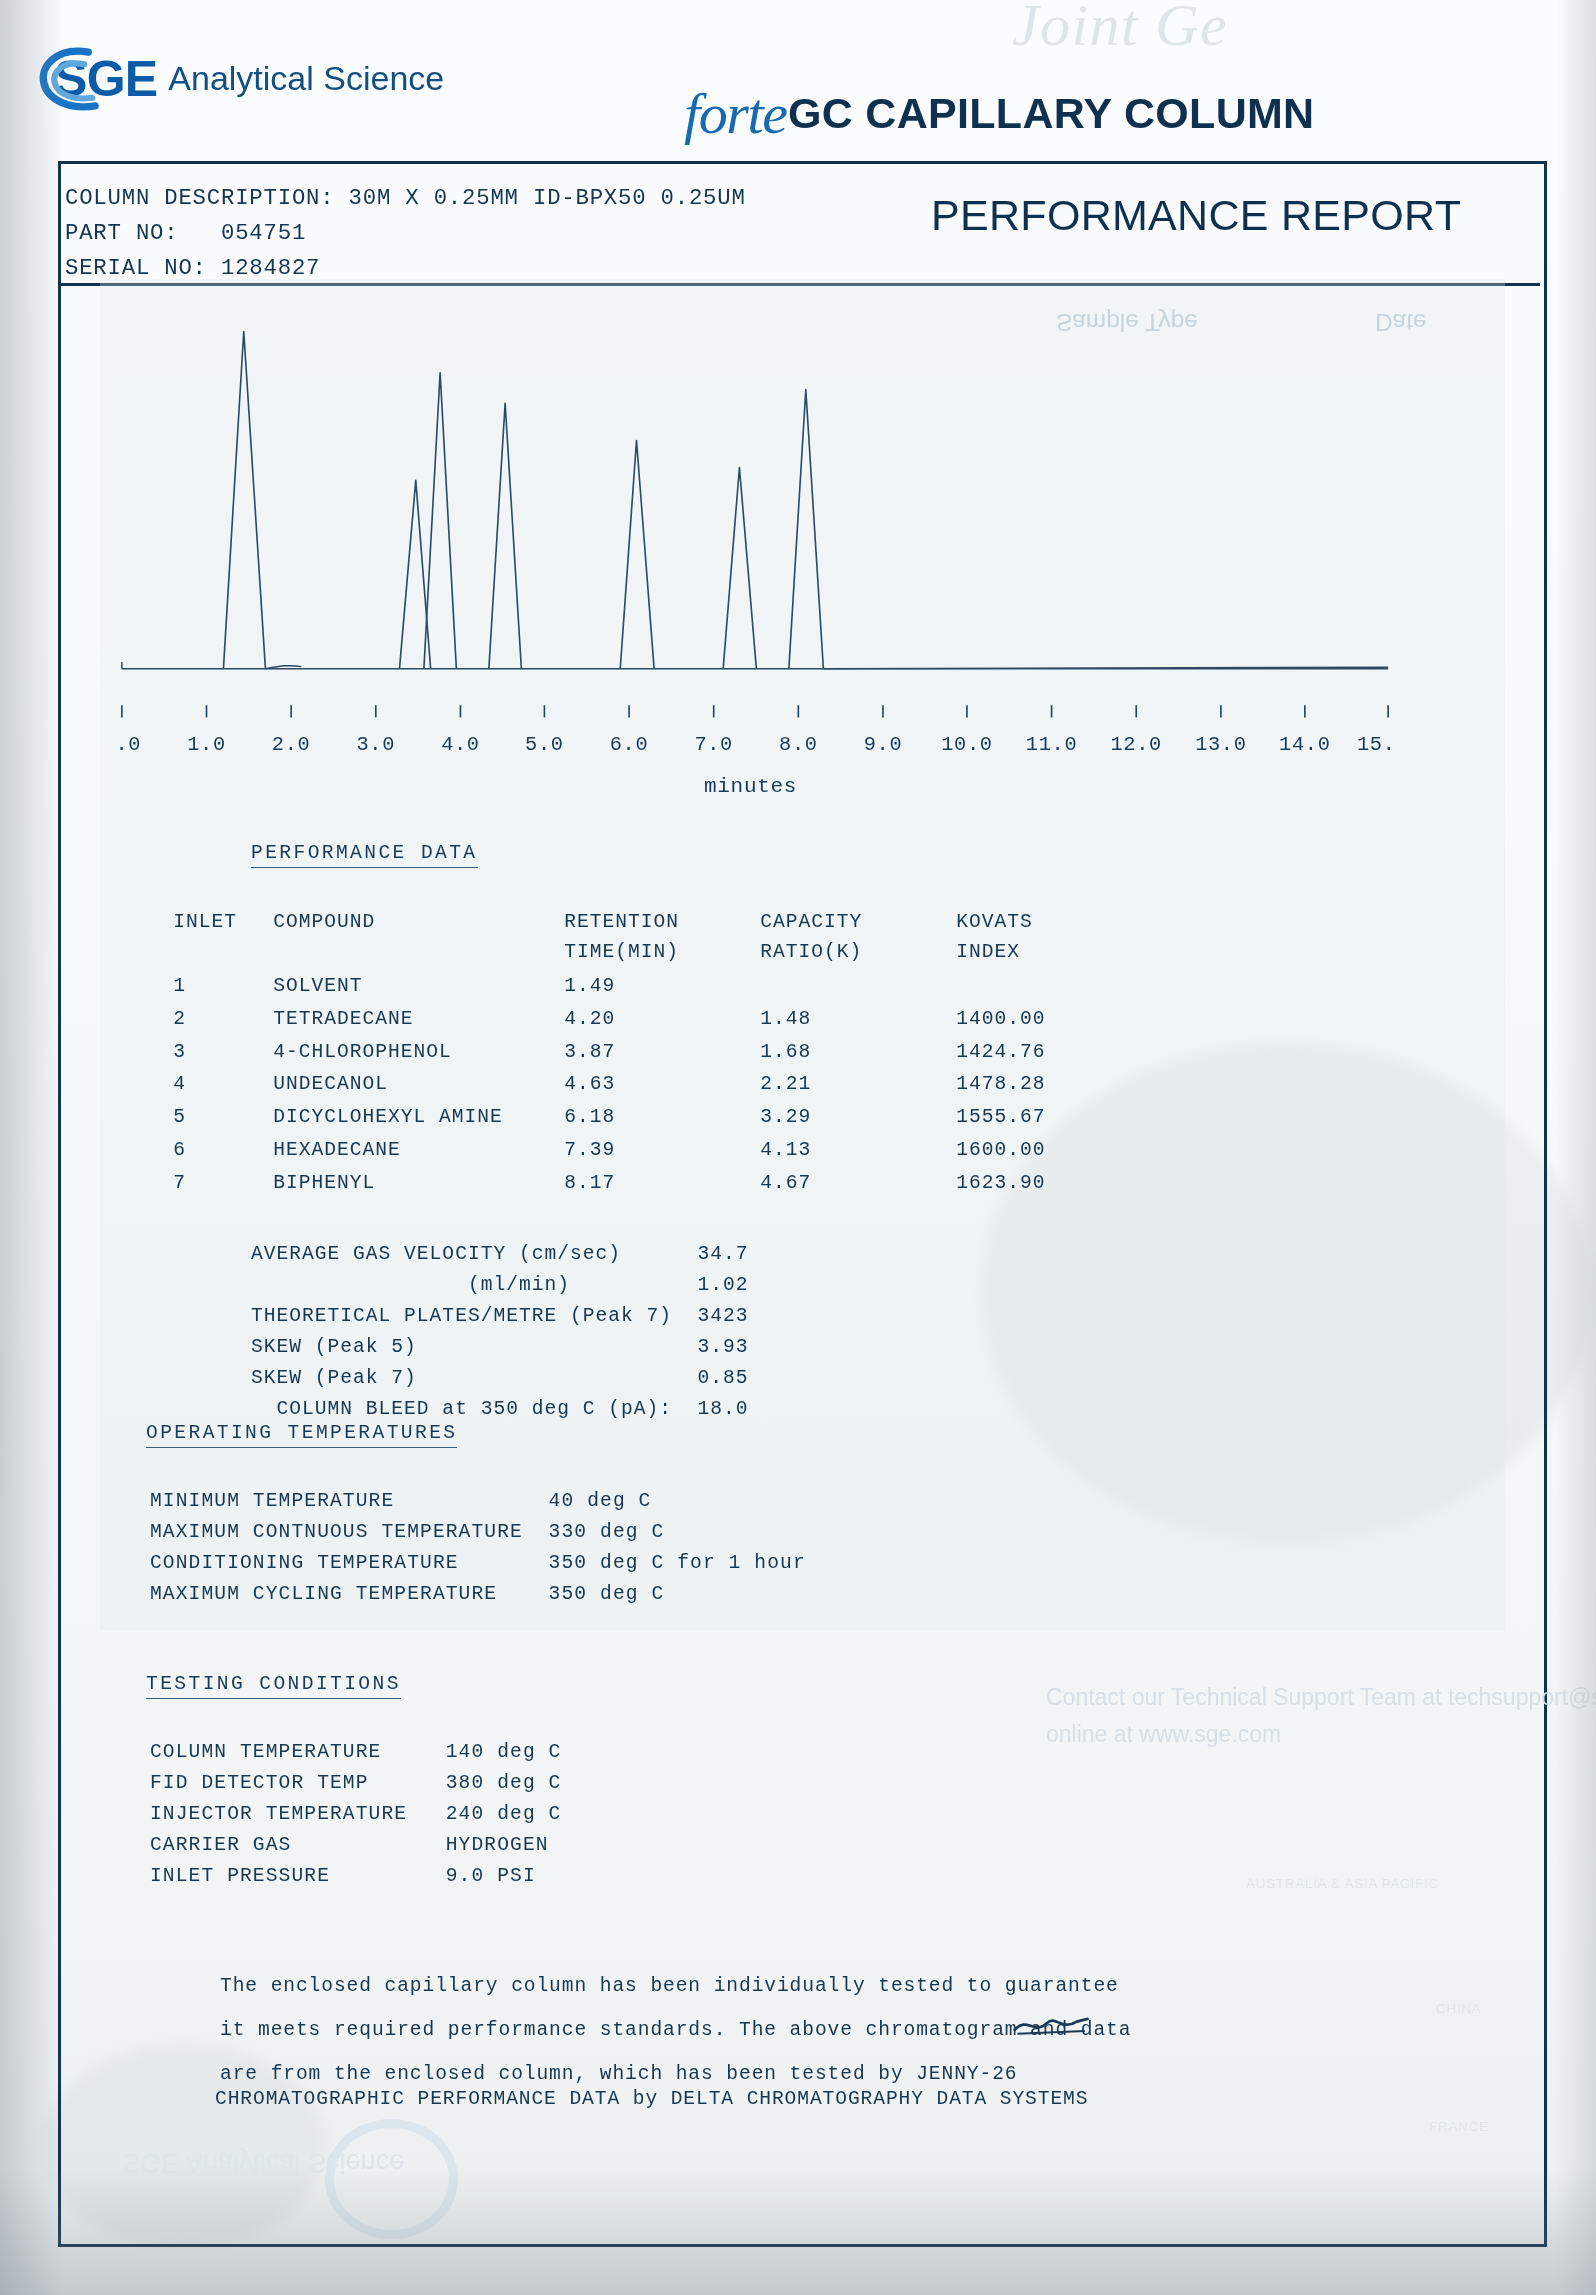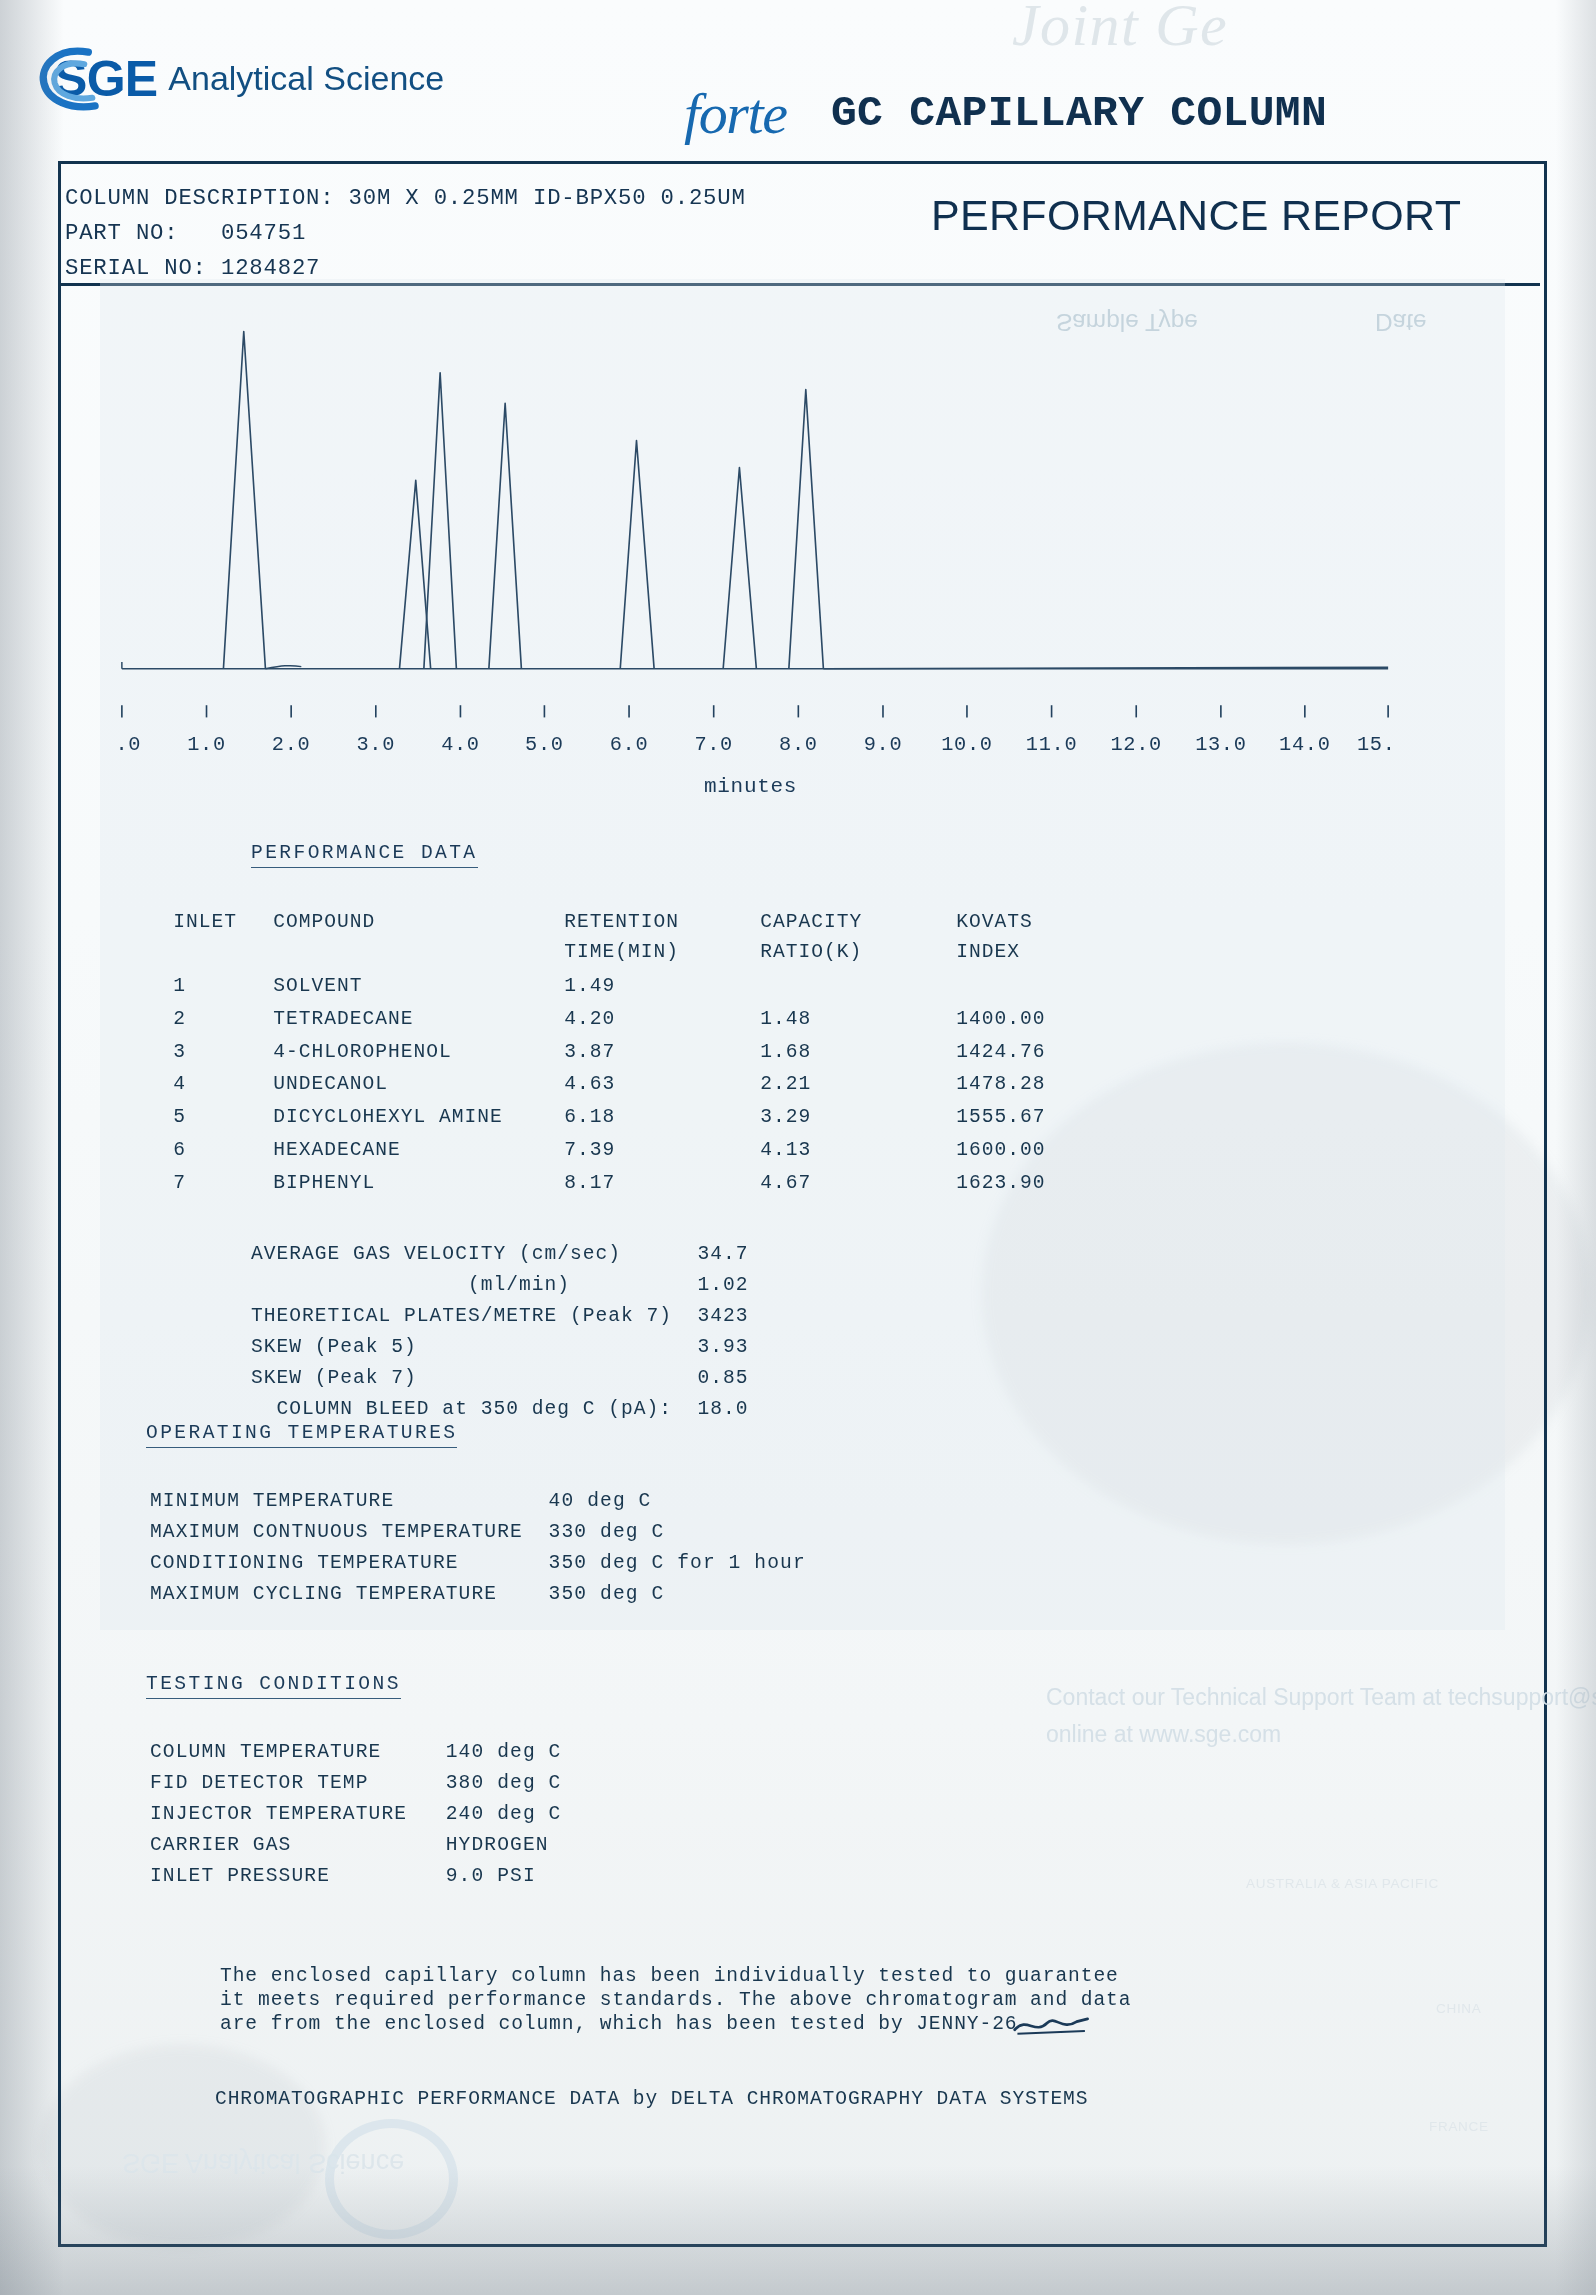--- a/index.html
+++ b/index.html
@@ -79,22 +79,22 @@
     position: absolute;
     left: 684px; top: 80px;
     font-family: "Liberation Serif", serif;
     font-style: italic;
     font-size: 58px;
     color: #1769b0;
     letter-spacing: -1.4px;
   }
   .capillary {
     position: absolute;
-    left: 831px; top: 89px;
-    font-family: Liberation Mono, monospace;
+    left: 788px; top: 89px;
+    font-family: Liberation Sans, sans-serif;
     font-weight: bold;
     font-size: 43px;
     color: #10304f;
     letter-spacing: 0.3px;
   }
   .ghost-joint {
     position: absolute;
     left: 1012px; top: -9.5px;
     font-family: "Liberation Serif", serif;
     font-style: italic;
@@ -259,21 +259,21 @@
     line-height: 31px;
     letter-spacing: 1px;
     white-space: pre;
     color: #19374f;
   }
 
   .footer-note {
     position: absolute;
     left: 220px; top: 1964px;
     font-size: 19.6px;
-    line-height: 24px;
+    line-height: 44px;
     letter-spacing: 0.9px;
     white-space: pre;
     color: #19374f;
   }
   .signature {
     position: absolute;
     left: 1012px; top: 2012px;
     width: 81px; height: 26px;
   }
   .footer-credit {

